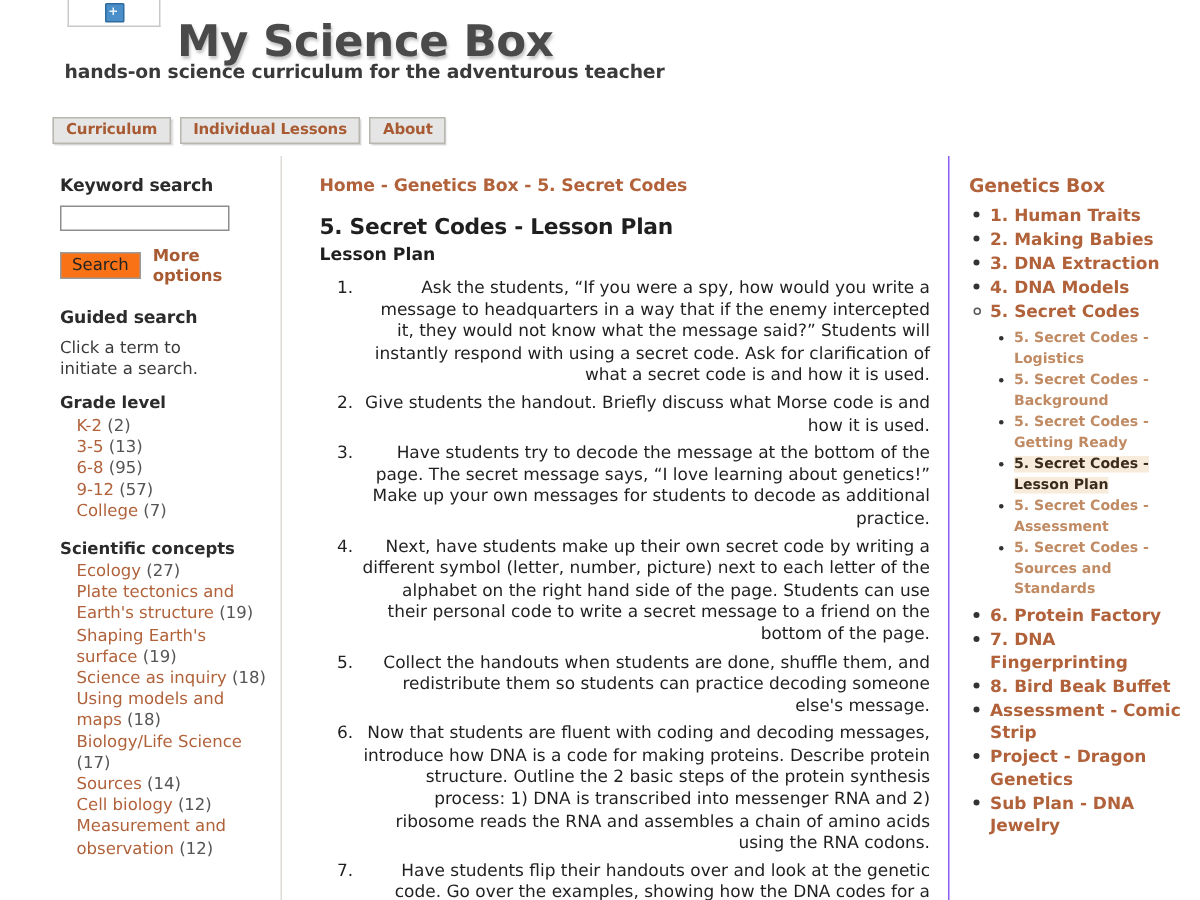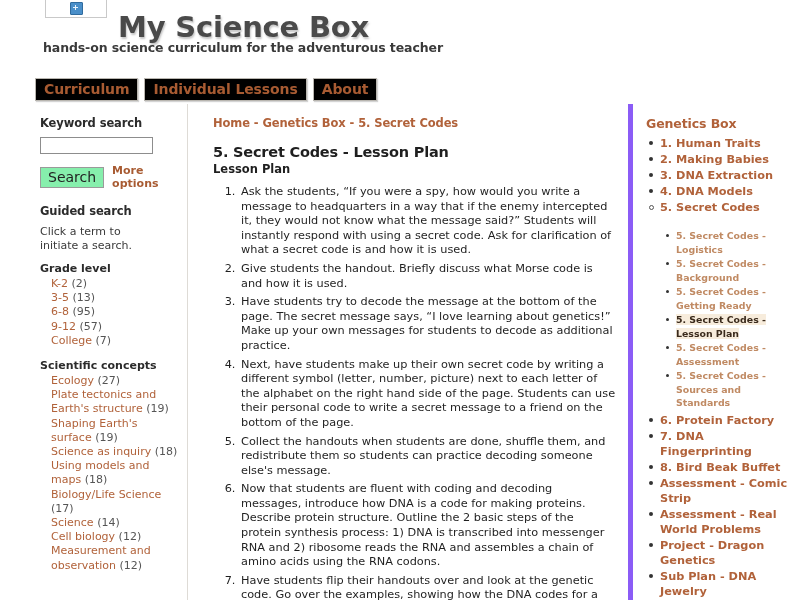--- a/index.html
+++ b/index.html
@@ -80,24 +80,24 @@
   #primary-nav {
     position: absolute;
     left: 35px;
     top: 78px;
     display: flex;
     gap: 6px;
   }
   .nav-tab {
     display: inline-block;
     padding: 2px 8px 3px 8px;
-    background: #000000;
+    background: #e5e5e5;
     border: 1px solid #b9b6b0;
     color: #a85b32;
-    font-size: 14px;
+    font-size: 10px;
     font-weight: bold;
     letter-spacing: -0.1px;
     box-shadow: 1px 1px 1px rgba(170,170,170,0.5);
     cursor: pointer;
     white-space: nowrap;
   }
 
   
   #columns {
     position: relative;
@@ -114,21 +114,21 @@
     border-right: 1px solid #dedbd6;
   }
   #content-main {
     position: absolute;
     left: 189px;
     top: 0;
     width: 444px;
     height: 496px;
     box-sizing: border-box;
     padding: 12px 12px 0 12px;
-    border-right: 5px solid #8b5cf6;
+    border-right: 1px solid #8b5cf6;
   }
   #sidebar-right {
     position: absolute;
     left: 634px;
     top: 0;
     width: 166px;
     height: 496px;
     box-sizing: border-box;
     padding: 12px 4px 0 12px;
   }
@@ -154,23 +154,23 @@
     display: block;
     margin-bottom: 10px;
   }
   #search-row {
     display: flex;
     align-items: center;
     gap: 8px;
     margin-bottom: 14px;
   }
   #search-button {
-    background: #86efac;
+    background: #f97316;
     border: 1px solid #9a9a9a;
-    font-size: 14px;
+    font-size: 11px;
     font-family: "DejaVu Sans", sans-serif;
     color: #222;
     padding: 1px 7px 2px 7px;
     cursor: pointer;
   }
   #more-options-link {
     color: #a85b32;
     font-size: 11px;
     font-weight: bold;
     cursor: pointer;
@@ -229,20 +229,21 @@
   #lesson-steps {
     margin: 0;
     padding: 0 0 0 38px;
     font-size: 11.3px;
     line-height: 14.6px;
     color: #1f1f1f;
   }
   #lesson-steps li {
     margin-bottom: 4px;
     padding-left: 2px;
+    text-align: right;
   }
 
   
   #book-title {
     font-size: 12.5px;
     font-weight: bold;
     color: #b1623a;
     margin: 0 0 5px 0;
     letter-spacing: -0.1px;
     cursor: pointer;
@@ -272,21 +273,21 @@
     border: 1px solid #555;
     width: 3px; height: 3px;
   }
   .book-link {
     color: #b1623a;
     font-weight: bold;
     cursor: pointer;
   }
   .sub-list {
     list-style: none;
-    margin: 14px 0 3px 0;
+    margin: 4px 0 3px 0;
     padding: 0 0 0 16px;
   }
   .sub-list > li {
     position: relative;
     font-size: 9.4px;
     line-height: 13.5px;
     margin-bottom: 1px;
   }
   .sub-list > li > .bullet {
     position: absolute;
@@ -356,21 +357,21 @@
 
       <div class="facet-group">
         <div class="facet-heading">Scientific concepts</div>
         <ul class="facet-list">
           <li><span class="facet-link">Ecology</span> <span class="facet-count">(27)</span></li>
           <li><span class="facet-link">Plate tectonics and Earth's structure</span> <span class="facet-count">(19)</span></li>
           <li><span class="facet-link">Shaping Earth's surface</span> <span class="facet-count">(19)</span></li>
           <li><span class="facet-link">Science as inquiry</span> <span class="facet-count">(18)</span></li>
           <li><span class="facet-link">Using models and maps</span> <span class="facet-count">(18)</span></li>
           <li><span class="facet-link">Biology/Life Science</span> <span class="facet-count">(17)</span></li>
-          <li><span class="facet-link">Science</span> <span class="facet-count">(14)</span></li>
+          <li><span class="facet-link">Sources</span> <span class="facet-count">(14)</span></li>
           <li><span class="facet-link">Cell biology</span> <span class="facet-count">(12)</span></li>
           <li><span class="facet-link">Measurement and observation</span> <span class="facet-count">(12)</span></li>
 
         </ul>
 
       </div>
     </div>
   </div>
 
   <div id="content-main">
@@ -416,18 +417,17 @@
           <li class="active"><span class="bullet"></span><span class="sub-link">5. Secret Codes - Lesson Plan</span></li>
           <li><span class="bullet"></span><span class="sub-link">5. Secret Codes - Assessment</span></li>
           <li><span class="bullet"></span><span class="sub-link">5. Secret Codes - Sources and Standards</span></li>
         </ul>
       </li>
 
       <li><span class="bullet"></span><span class="book-link">6. Protein Factory</span></li>
       <li><span class="bullet"></span><span class="book-link">7. DNA Fingerprinting</span></li>
       <li><span class="bullet"></span><span class="book-link">8. Bird Beak Buffet</span></li>
       <li><span class="bullet"></span><span class="book-link">Assessment - Comic Strip</span></li>
-      <li><span class="bullet"></span><span class="book-link">Assessment - Real World Problems</span></li>
       <li><span class="bullet"></span><span class="book-link">Project - Dragon Genetics</span></li>
       <li><span class="bullet"></span><span class="book-link">Sub Plan - DNA Jewelry</span></li>
     </ul>
   </div>
 </div>
 
 </body></html>

